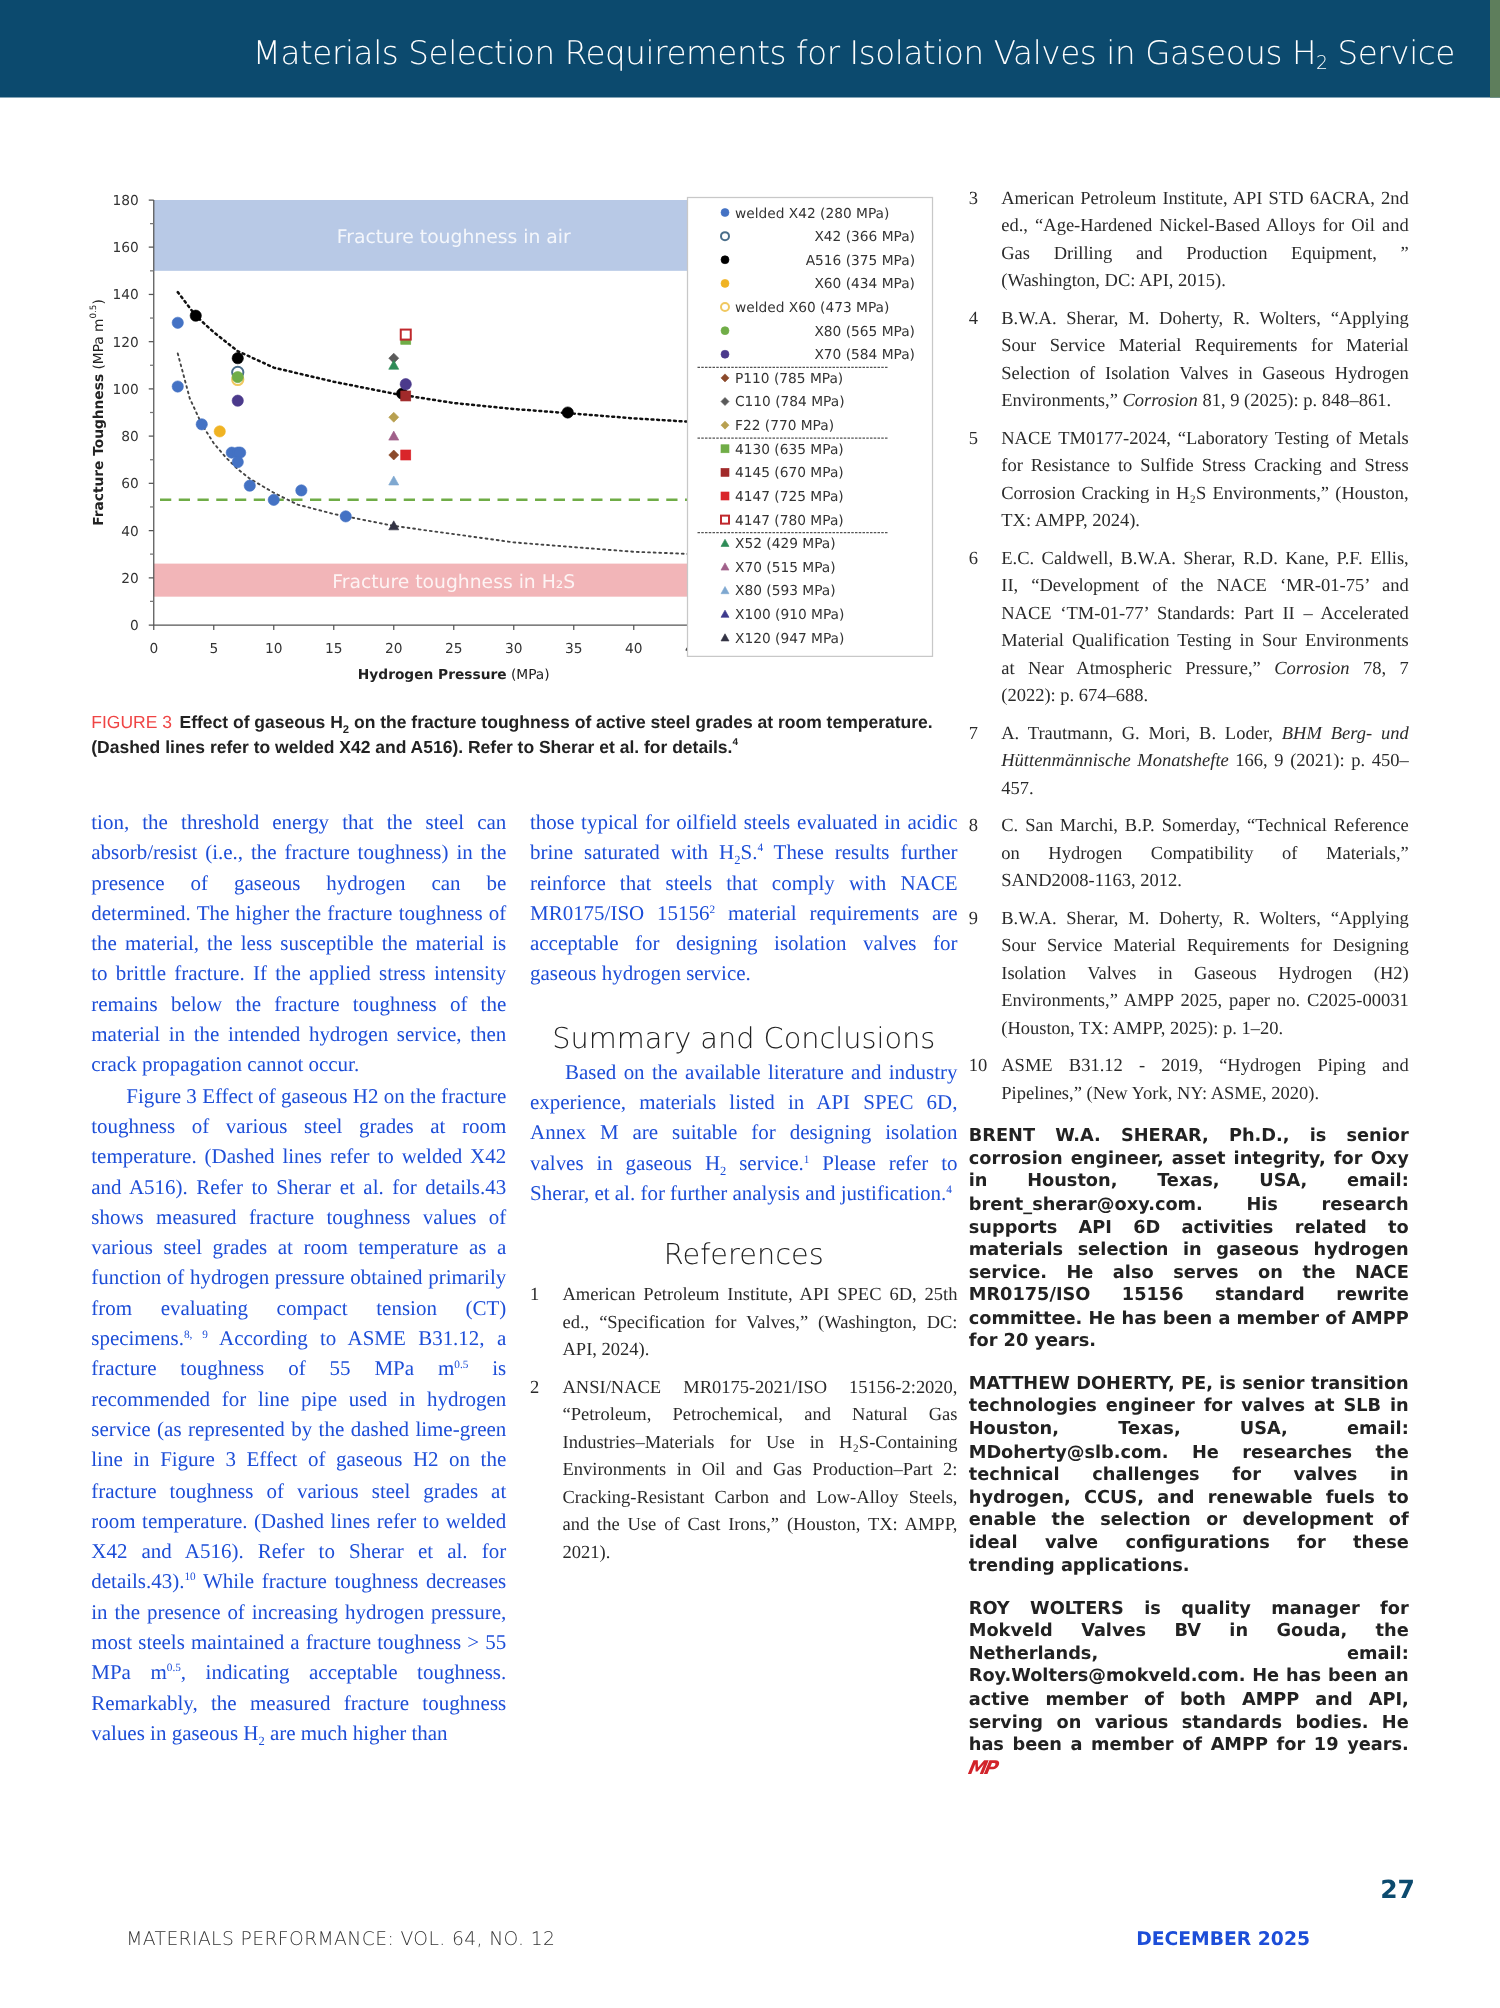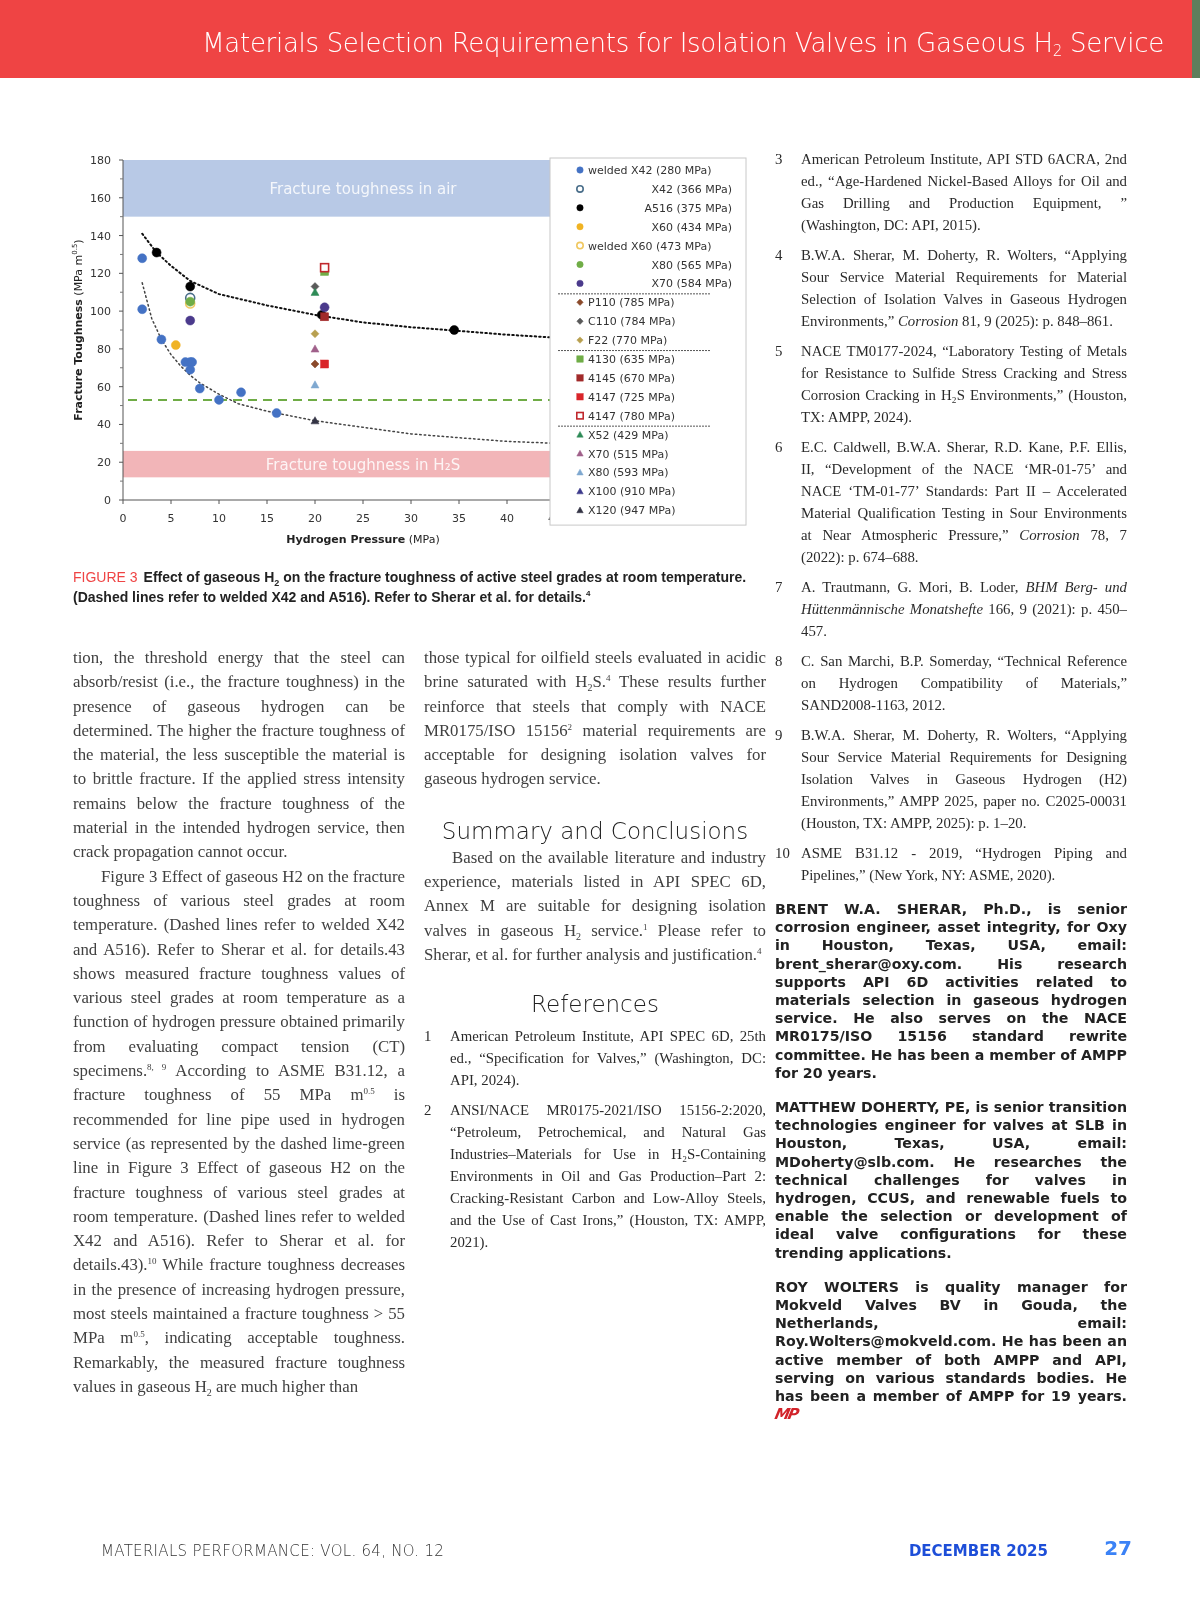--- a/index.html
+++ b/index.html
@@ -1,43 +1,43 @@
 <!DOCTYPE html>
 <html><head>
 <meta charset="utf-8">
 <style>
   html, body { margin: 0; padding: 0; background: #ffffff; }
   body { width: 1200px; height: 1606px; position: relative; overflow: hidden; color: #222; }
-  .banner { position: absolute; left: 0; top: 0; width: 1200px; height: 78px; background: #ef4444; border-right: 8px solid #5e7e5c; box-sizing: border-box; }
+  .banner { position: absolute; left: 0; top: 0; width: 1200px; height: 78px; background: #0c4a6e; border-right: 8px solid #5e7e5c; box-sizing: border-box; }
   .banner-title { position: absolute; right: 28px; top: 28px; font-family: "DejaVu Sans", sans-serif; font-weight: 300; font-size: 26px; color: #ffffff; letter-spacing: -0.3px; white-space: nowrap; }
   .banner-title sub { font-size: 15px; }
   .chart-wrap { position: absolute; left: 68px; top: 150px; width: 700px; height: 400px; }
   .caption { position: absolute; left: 73px; top: 567px; width: 680px; font-family: "Liberation Sans", sans-serif; font-size: 14px; font-weight: bold; line-height: 20px; color: #222; }
   .caption .fig-label { color: #ef4444; font-weight: normal; margin-right: 6px; }
   .caption sub { font-size: 9px; }
   .caption sup { font-size: 8px; }
-  .serif { font-family: "Liberation Serif", "DejaVu Serif", serif; font-size: 16.8px; line-height: 24.3px; color: #404040; text-align: justify; }
+  .serif { font-family: "Liberation Serif", "DejaVu Serif", serif; font-size: 16.8px; line-height: 24.3px; color: #1d4ed8; text-align: justify; }
   .col1 { position: absolute; left: 73px; top: 646px; width: 332px; }
   .col2 { position: absolute; left: 424px; top: 646px; width: 342px; }
   .col3 { position: absolute; left: 775px; top: 148px; width: 352px; }
   p { margin: 0; }
   .indent { text-indent: 28px; }
   sup { font-size: 9px; vertical-align: 6px; line-height: 0; }
   sub { font-size: 10px; vertical-align: -4px; line-height: 0; }
   .h2 { font-family: "DejaVu Sans", sans-serif; font-weight: 300; font-size: 23px; color: #222; text-align: center; margin: 0; line-height: 30px; }
   .h2.left { text-align: center; }
   .refs { font-family: "Liberation Serif", "DejaVu Serif", serif; font-size: 14.8px; line-height: 22px; color: #2a2a2a; }
   .ref { display: flex; margin-bottom: 8px; }
   .ref-num { width: 26px; flex: none; }
   .ref-text { flex: 1; text-align: justify; }
   .bio { font-family: "DejaVu Sans", sans-serif; font-weight: bold; font-size: 14.2px; line-height: 18.2px; color: #222; text-align: justify; margin-top: 16px; }
   .mp-logo { display: inline-block; color: #d2232a; font-style: italic; font-weight: 900; font-family: "DejaVu Sans", sans-serif; font-size: 15px; letter-spacing: -2px; transform: skewX(-12deg); }
   .footer-left { position: absolute; left: 73px; top: 1542px; font-family: "DejaVu Sans", sans-serif; font-weight: 300; font-size: 15px; color: #333; letter-spacing: 0.3px; margin-left: 28px; }
   .footer-right { position: absolute; right: 152px; top: 1542px; font-family: "DejaVu Sans", sans-serif; font-weight: bold; font-size: 15px; color: #1d4ed8; }
-  .page-num { position: absolute; right: 68px; top: 1536px; font-family: "DejaVu Sans", sans-serif; font-weight: bold; font-size: 20px; color: #3b82f6; }
+  .page-num { position: absolute; right: 68px; top: 1499px; font-family: "DejaVu Sans", sans-serif; font-weight: bold; font-size: 20px; color: #0c4a6e; }
   svg text { font-family: "DejaVu Sans", sans-serif; }
 </style>
 </head>
 <body>
 
 <div class="banner">
   <div class="banner-title"><span>Materials Selection Requirements for Isolation Valves in Gaseous H</span><sub>2</sub><span> Service</span></div>
 </div>
 
 <div class="chart-wrap">

